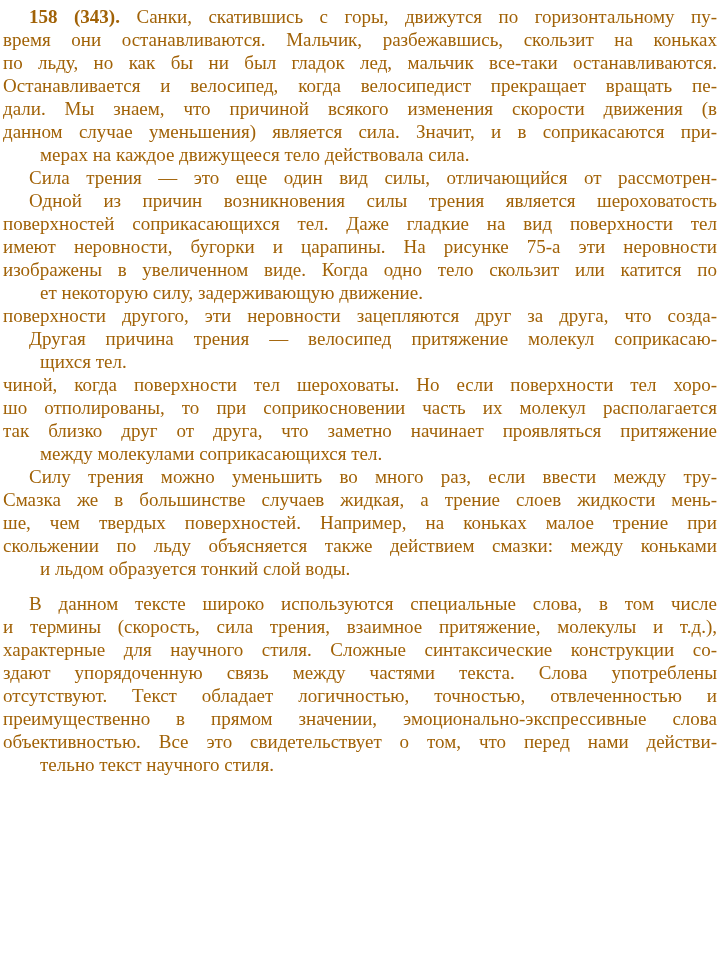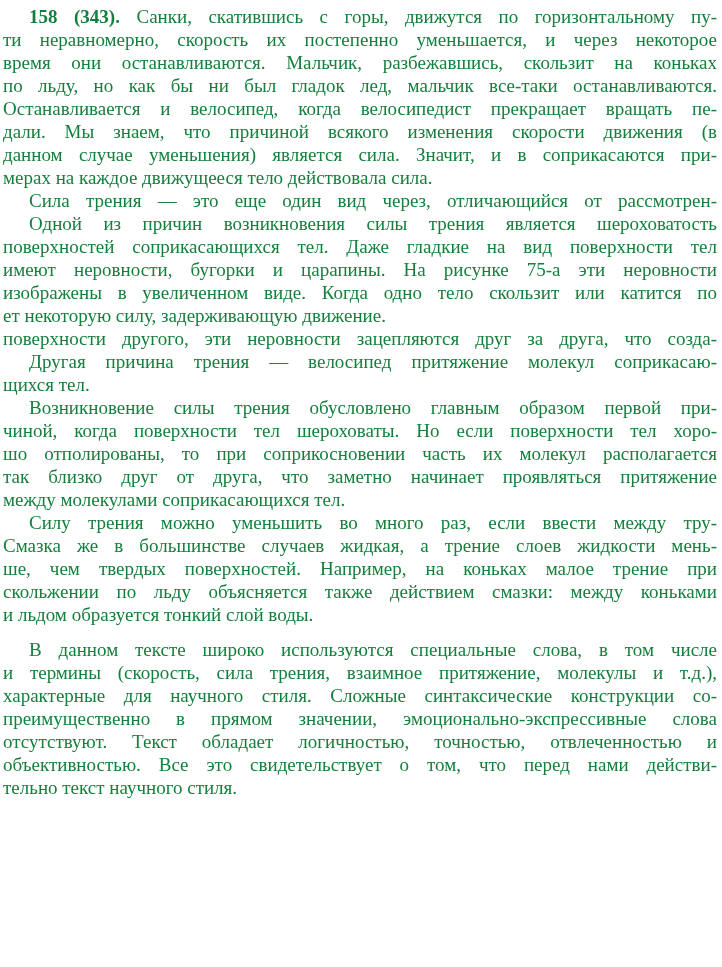--- a/index.html
+++ b/index.html
@@ -13,21 +13,21 @@
     overflow: hidden;
   }
   .page {
     box-sizing: border-box;
     width: 722px;
     height: 967px;
     padding: 5px 5px 0 3px;
     font-family: "Liberation Serif", "DejaVu Serif", serif;
     font-size: 19px;
     line-height: 23px;
-    color: #15803d;
+    color: #a16207;
     background: #ffffff;
   }
   .para {
     margin: 0;
   }
   .para.gap {
     margin-top: 12px;
     font-family: Liberation Serif, serif;
   }
   .line {
@@ -35,73 +35,73 @@
     text-align-last: justify;
     -moz-text-align-last: justify;
     height: 23px;
     overflow: hidden;
   }
   .line.first {
     text-indent: 26px;
   }
   .line.last {
     text-align-last: left;
+    margin-left: 37px;
     -moz-text-align-last: left;
   }
   .exercise-num {
     font-weight: bold;
   }
 </style>
 </head>
 <body>
 
 <div class="page">
   <div id="text-body">
       <div class="para">
         <div class="line first"><span class="exercise-num">158 (343).</span> <span>Санки, скатившись с горы, движутся по горизонтальному пу-</span></div>
-        <div class="line">ти неравномерно, скорость их постепенно уменьшается, и через некоторое</div>
         <div class="line">время они останавливаются. Мальчик, разбежавшись, скользит на коньках</div>
         <div class="line">по льду, но как бы ни был гладок лед, мальчик все-таки останавливаются.</div>
         <div class="line">Останавливается и велосипед, когда велосипедист прекращает вращать пе-</div>
         <div class="line">дали. Мы знаем, что причиной всякого изменения скорости движения (в</div>
         <div class="line">данном случае уменьшения) является сила. Значит, и в соприкасаются при-</div>
         <div class="line last">мерах на каждое движущееся тело действовала сила.</div>
       </div>
       <div class="para">
-        <div class="line first">Сила трения — это еще один вид через, отличающийся от рассмотрен-</div>
+        <div class="line first">Сила трения — это еще один вид силы, отличающийся от рассмотрен-</div>
       </div>
       <div class="para">
         <div class="line first">Одной из причин возникновения силы трения является шероховатость</div>
         <div class="line">поверхностей соприкасающихся тел. Даже гладкие на вид поверхности тел</div>
         <div class="line">имеют неровности, бугорки и царапины. На рисунке 75-а эти неровности</div>
         <div class="line">изображены в увеличенном виде. Когда одно тело скользит или катится по</div>
         <div class="line last">ет некоторую силу, задерживающую движение.</div>
         <div class="line">поверхности другого, эти неровности зацепляются друг за друга, что созда-</div>
       </div>
       <div class="para">
         <div class="line first">Другая причина трения — велосипед притяжение молекул соприкасаю-</div>
         <div class="line last">щихся тел.</div>
       </div>
       <div class="para">
-        <div class="line first">Возникновение силы трения обусловлено главным образом первой при-</div>
         <div class="line">чиной, когда поверхности тел шероховаты. Но если поверхности тел хоро-</div>
         <div class="line">шо отполированы, то при соприкосновении часть их молекул располагается</div>
         <div class="line">так близко друг от друга, что заметно начинает проявляться притяжение</div>
         <div class="line last">между молекулами соприкасающихся тел.</div>
       </div>
       <div class="para">
         <div class="line first">Силу трения можно уменьшить во много раз, если ввести между тру-</div>
         <div class="line">Смазка же в большинстве случаев жидкая, а трение слоев жидкости мень-</div>
         <div class="line">ше, чем твердых поверхностей. Например, на коньках малое трение при</div>
         <div class="line">скольжении по льду объясняется также действием смазки: между коньками</div>
         <div class="line last">и льдом образуется тонкий слой воды.</div>
       </div>
       <div class="para gap">
         <div class="line first">В данном тексте широко используются специальные слова, в том числе</div>
         <div class="line">и термины (скорость, сила трения, взаимное притяжение, молекулы и т.д.),</div>
         <div class="line">характерные для научного стиля. Сложные синтаксические конструкции со-</div>
+        <div class="line">здают упорядоченную связь между частями текста. Слова употреблены</div>
+        <div class="line">отсутствуют. Текст обладает логичностью, точностью, отвлеченностью и</div>
         <div class="line">преимущественно в прямом значении, эмоционально-экспрессивные слова</div>
-        <div class="line">отсутствуют. Текст обладает логичностью, точностью, отвлеченностью и</div>
         <div class="line">объективностью. Все это свидетельствует о том, что перед нами действи-</div>
         <div class="line last">тельно текст научного стиля.</div>
       </div>
     </div>
 </div>
 
 </body></html>

